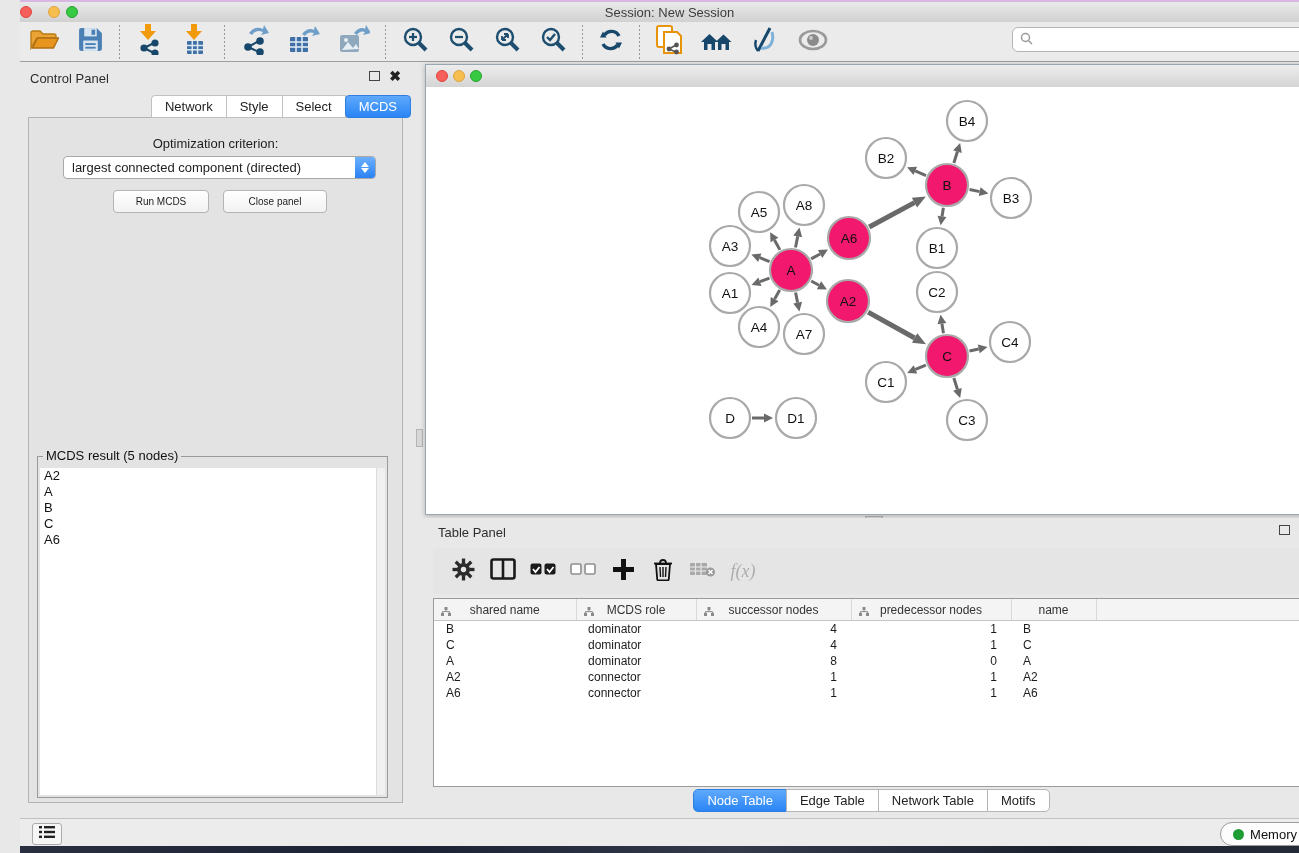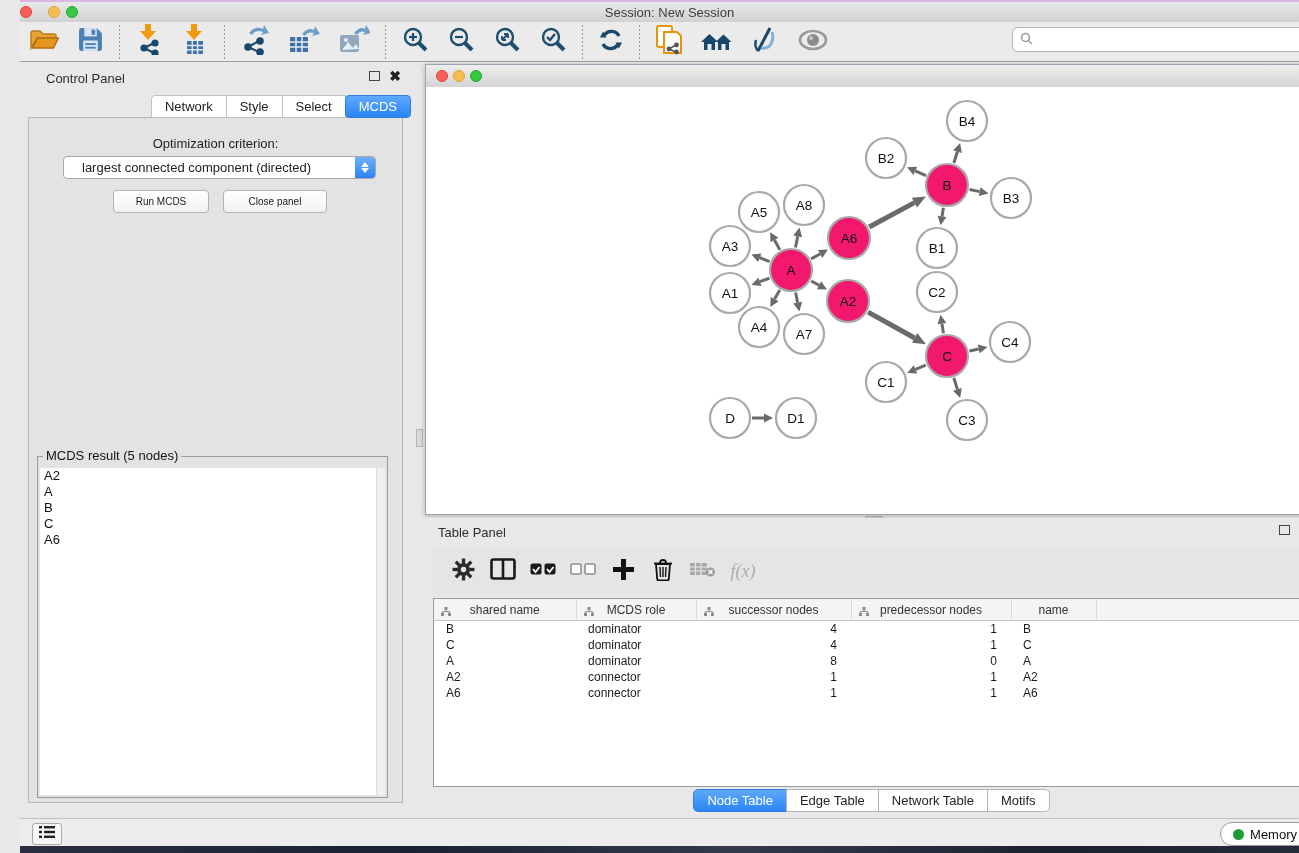--- a/index.html
+++ b/index.html
@@ -43,21 +43,21 @@
   .tab:first-child{border-radius:4px 0 0 0;}
   .tab:last-child{border-radius:0 4px 0 0;}
   .tab.active{background:linear-gradient(#5fa9fc,#2a85f5);color:#fff;border-color:#2f7fe0;
     border-radius:4px;}
   #cp-body{position:absolute;left:8px;right:8px;top:55px;height:684px;
     background:#e3e3e3;border:1px solid #b3b3b3;}
   #opt-label{position:absolute;left:0;right:0;top:18px;text-align:center;font-size:13px;color:#1d1d1d;}
   #criterion{position:absolute;left:34px;top:38px;width:313px;height:23px;background:#fff;
     border:1px solid #a8a8a8;border-radius:4px;font-size:13px;display:flex;align-items:center;
     box-sizing:border-box;}
-  #criterion .val{flex:1;padding-left:18px;white-space:nowrap;}
+  #criterion .val{flex:1;padding-left:8px;white-space:nowrap;}
   #criterion .stepper{width:20px;height:21px;background:linear-gradient(#6cb0fd,#2a82f4);
     border-radius:0 3px 3px 0;display:flex;flex-direction:column;align-items:center;
     justify-content:center;gap:1px;}
   .chev{width:0;height:0;border-left:4px solid transparent;border-right:4px solid transparent;}
   .chev.up{border-bottom:5px solid #fff;}
   .chev.down{border-top:5px solid #fff;}
   .cp-btn{position:absolute;top:72px;height:23px;background:linear-gradient(#fff,#f2f2f2);
     border:1px solid #b4b4b4;border-radius:4px;font-size:10px;display:flex;align-items:center;
     justify-content:center;color:#1d1d1d;box-sizing:border-box;}
   #run-btn{left:84px;width:96px;}
@@ -296,21 +296,21 @@
   <div id="search-wrap">
     <span style="margin:0 4px 0 7px"><svg width="13" height="13" viewBox="0 0 13 13">
           <circle cx="5.5" cy="5.5" r="4" fill="none" stroke="#9a9a9a" stroke-width="1.5"></circle>
           <line x1="8.5" y1="8.5" x2="12" y2="12" stroke="#9a9a9a" stroke-width="1.5"></line>
         </svg></span>
     <input placeholder="" style="">
   </div>
 </div>
 
 <div class="abs" id="control-panel">
-  <div class="panel-title" style="position:absolute;left:26px;top:9px">Control Panel</div>
+  <div class="panel-title" style="position:absolute;left:10px;top:9px">Control Panel</div>
   <div class="panel-btns">
     <span class="float-glyph"></span>
     <span class="close-glyph">✖</span>
   </div>
   <div id="cp-tabs">
       <span class="tab">Network</span>
       <span class="tab">Style</span>
       <span class="tab">Select</span>
       <span class="tab active">MCDS</span>
     </div>

